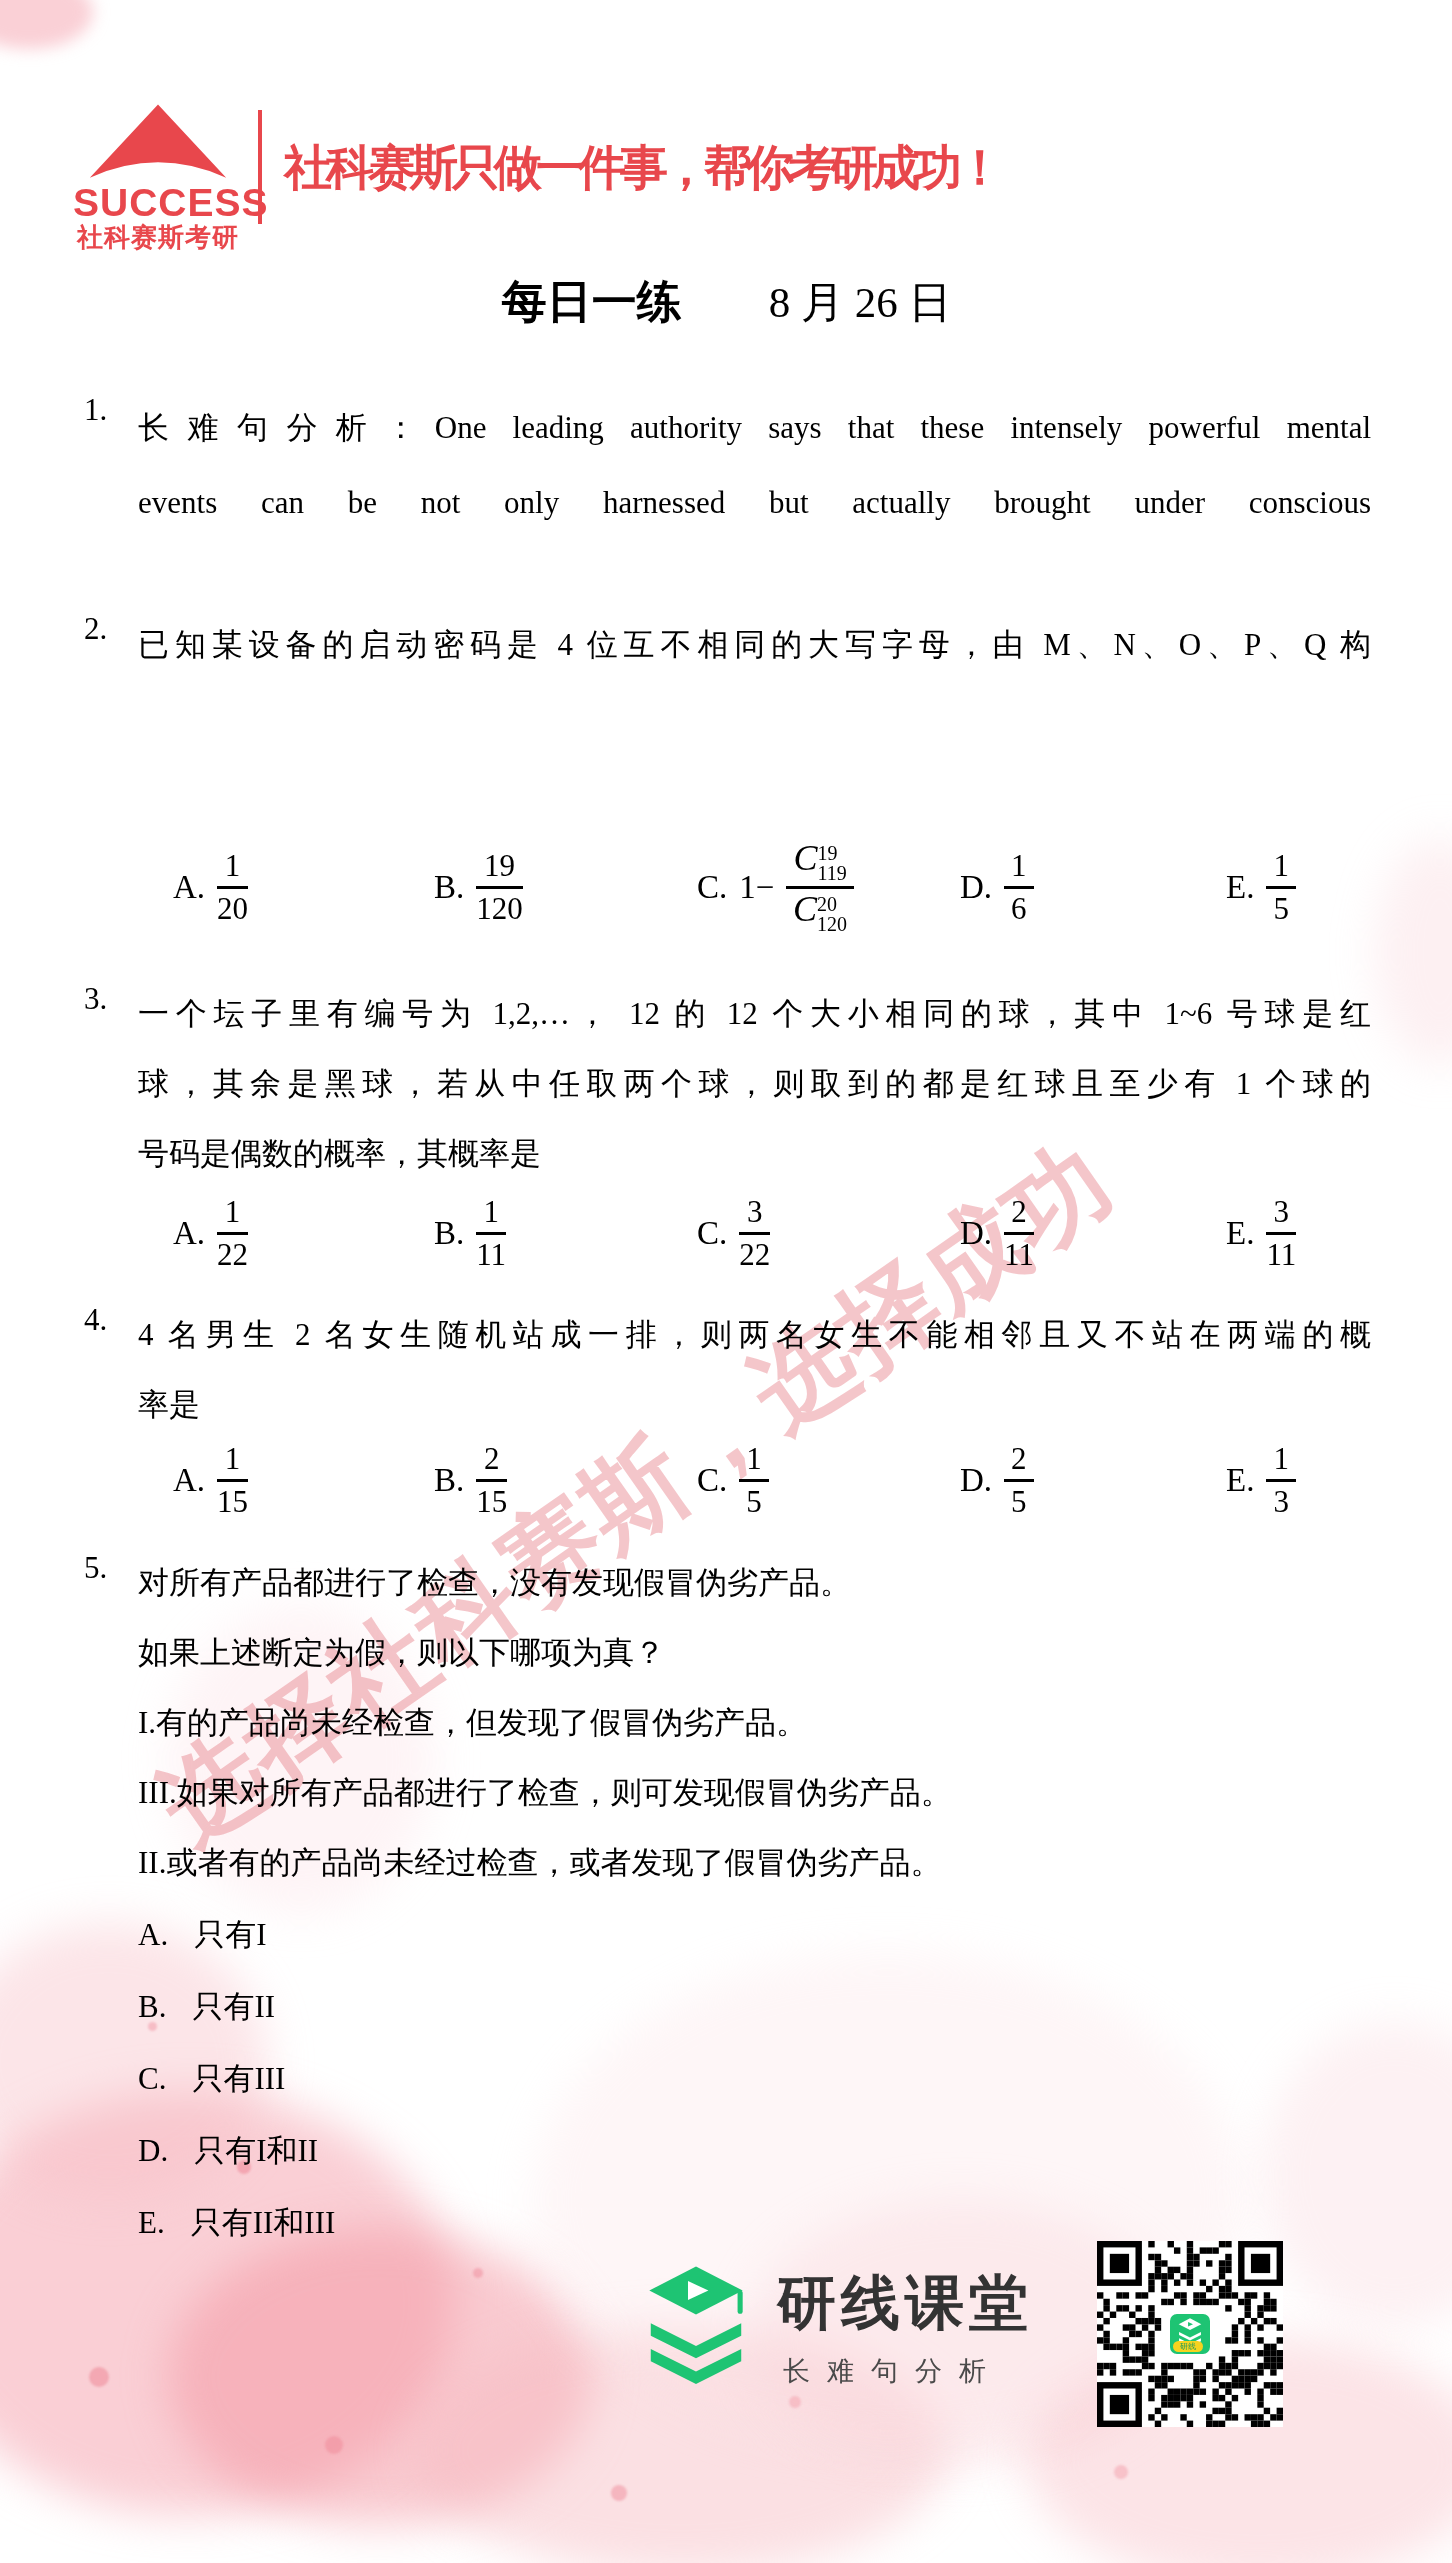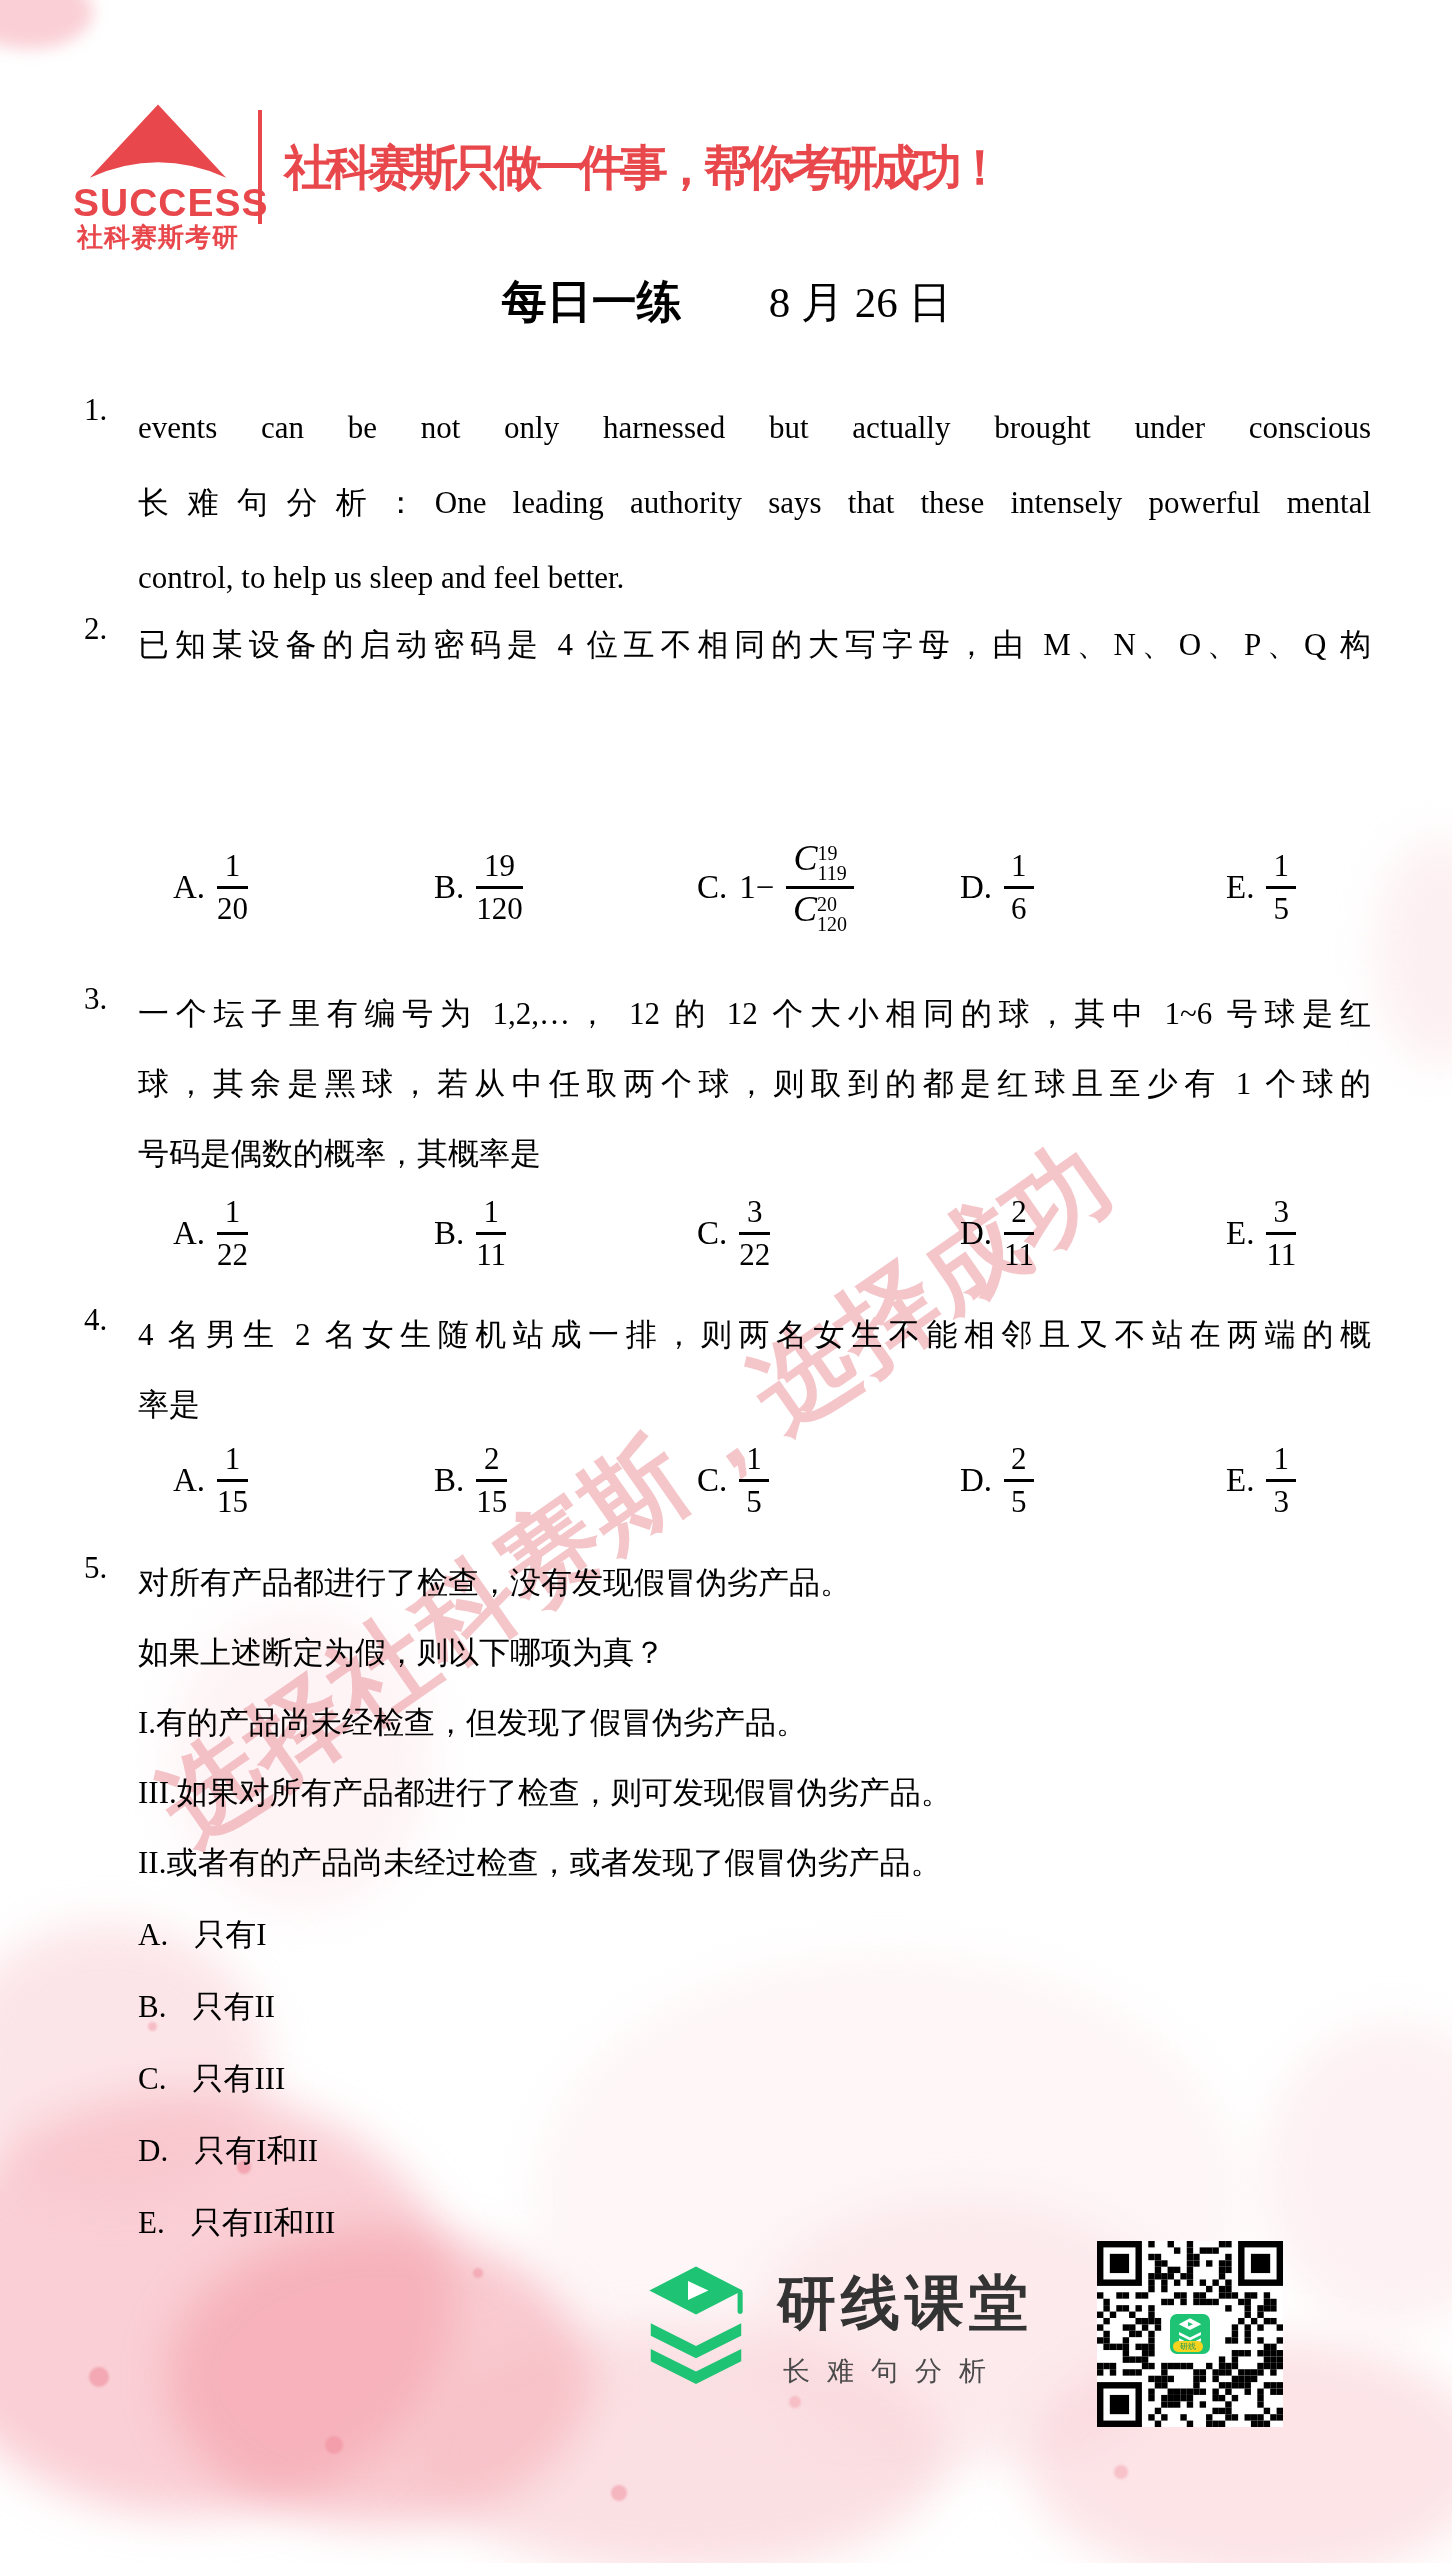--- a/index.html
+++ b/index.html
@@ -114,23 +114,22 @@
 
     <div class="title">
       <span class="title-name">每日一练</span>
       <span class="title-date">8 月 26 日</span>
     </div>
 
     <div id="questions">
         <div class="q" style="top: 390px;">
           <div class="qnum">1.</div>
           <div class="qbody" style="line-height:75px">
+            <div class="qline j">长难句分析：One leading authority says that these intensely powerful mental</div>
             <div class="qline j">events can be not only harnessed but actually brought under conscious</div>
-            <div class="qline j">长难句分析：One leading authority says that these intensely powerful mental</div>
-            <div class="qline">control, to help us sleep and feel better.</div>
           </div>
         </div>
         <div class="q" style="top: 609px;">
           <div class="qnum">2.</div>
           <div class="qbody" style="line-height:71px">
             <div class="qline j">已知某设备的启动密码是 4 位互不相同的大写字母，由 M、N、O、P、Q 构</div>
           </div>
         </div>
         <div class="optrow" style="top: 832px;">
           <div class="opt" style="left:89px">

